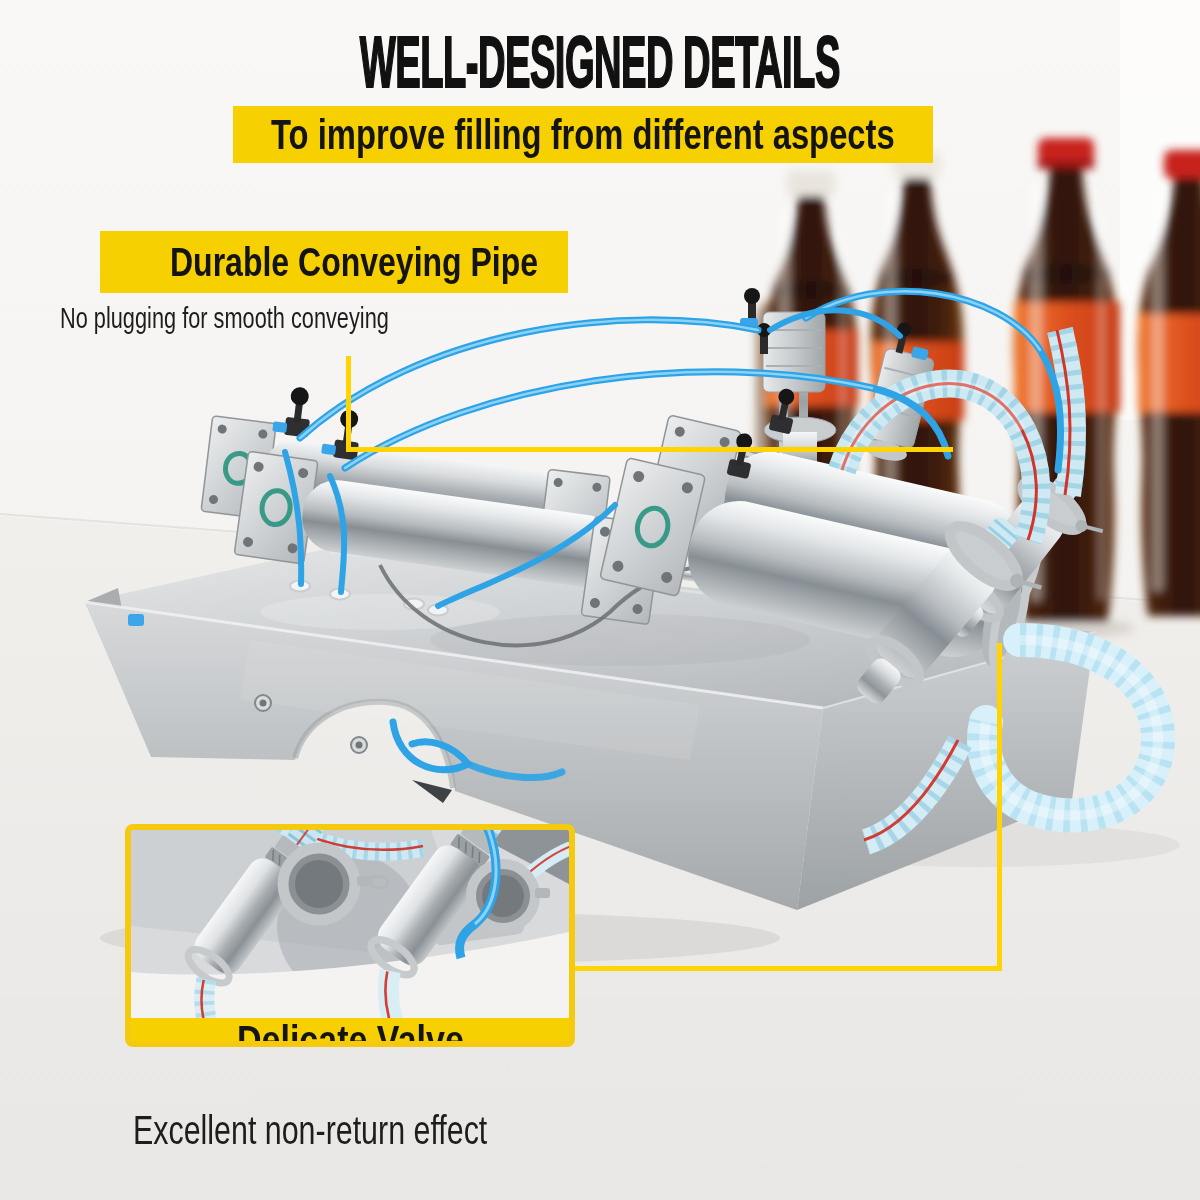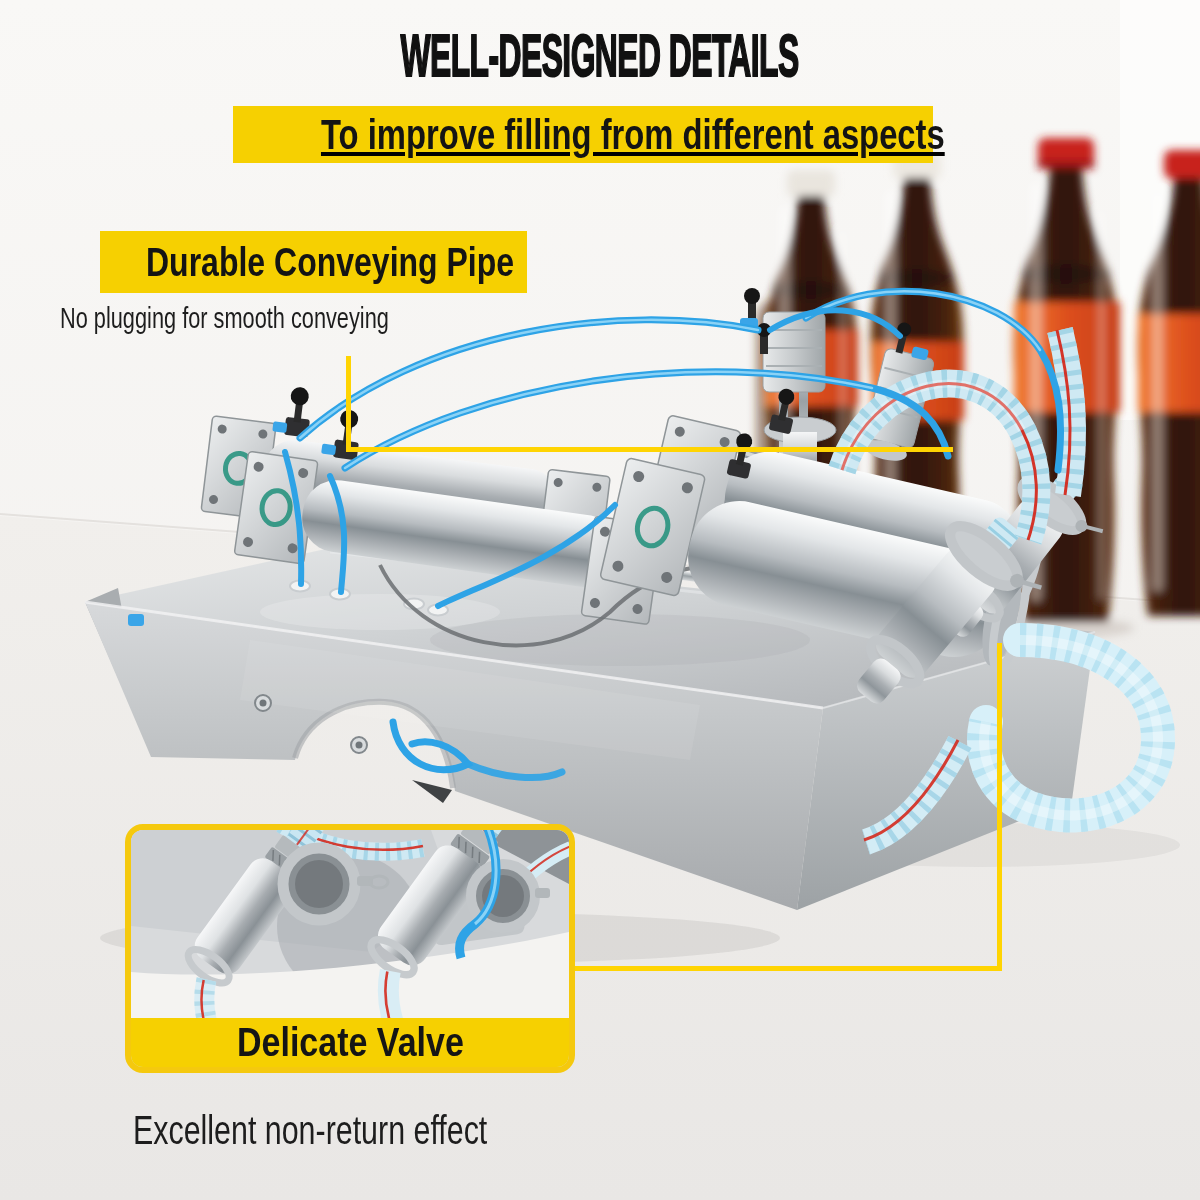--- a/index.html
+++ b/index.html
@@ -5,52 +5,52 @@
   html,body{margin:0;padding:0;background:#ffffff;}
   #stage{
     position:relative;width:1200px;height:1200px;overflow:hidden;
     font-family:"Liberation Sans", sans-serif;
     background:linear-gradient(180deg,#fafaf8 0%,#f5f4f2 38%,#efedeb 72%,#eceae8 100%);
   }
   #scene{position:absolute;left:0;top:0;width:1200px;height:1200px;z-index:1;}
   .overlay{position:absolute;z-index:4;}
   .title{
     left:0;top:26px;width:1200px;text-align:center;
-    font-size:60px;font-weight:bold;color:var(--title_color,#111);
+    font-size:72px;font-weight:bold;color:var(--title_color,#111);
     letter-spacing:-1px;line-height:1.0;white-space:nowrap;
   }
   .title>span{display:inline-block;transform:scaleX(.53);transform-origin:center;
     -webkit-text-stroke:2px var(--title_color,#111);}
   .banner{
     left:233px;top:106px;width:700px;height:57px;
     background:var(--accent_yellow,#F6D001);
-    display:flex;align-items:center;justify-content:flex-start;text-decoration:underline;
+    display:flex;align-items:center;justify-content:center;
   }
   .banner>span{font-size:42px;font-weight:bold;color:#141414;white-space:nowrap;
     display:inline-block;transform:scaleX(.78);transform-origin:center;}
   .callout-label{
     background:var(--accent_yellow,#F6D001);
-    display:flex;align-items:center;
+    display:flex;align-items:center;justify-content:center;padding-left:41px;
   }
   .label-conveying{left:100px;top:231px;width:427px;height:62px;}
   .label-conveying>span{font-size:40px;font-weight:bold;color:#141414;white-space:nowrap;
     display:inline-block;transform:scaleX(.8);transform-origin:center;}
   .desc{color:#1d1d1d;white-space:nowrap;}
   .desc-conveying{left:60px;top:302px;font-size:29px;}
   .desc-conveying>span{display:inline-block;transform:scaleX(.75);transform-origin:left center;}
   .desc-valve{left:133px;top:1080px;font-size:40px;margin-top:28px;}
   .desc-valve>span{display:inline-block;transform:scaleX(.76);transform-origin:left center;}
   .connector{position:absolute;background:var(--connector_yellow,#FFD402);z-index:2;}
   .conn1-v{left:346px;top:356px;width:5px;height:96px;}
   .conn1-h{left:346px;top:447px;width:607px;height:5px;}
   .conn2-h{left:566px;top:966px;width:436px;height:5px;}
   .conn2-v{left:997px;top:643px;width:5px;height:328px;}
   .inset-card{
-    position:absolute;left:125px;top:824px;width:450px;height:249px;z-index:3;
-    border:6px solid var(--inset_border_yellow,#F5C90E);border-radius:18px;
+    position:absolute;left:125px;top:824px;width:450px;height:223px;z-index:3;
+    border:6px solid var(--inset_border_yellow,#F5C90E);border-radius:8px;
     overflow:hidden;background:#d8dadc;box-sizing:border-box;
     display:flex;flex-direction:column;
   }
   .inset-photo{width:438px;height:188px;flex:0 0 188px;}
   .inset-band{
     flex:1;background:var(--accent_yellow,#F6D001);
     display:flex;align-items:center;justify-content:center;
   }
   .inset-band>span{font-size:40px;font-weight:bold;color:#151515;white-space:nowrap;
     display:inline-block;transform:scaleX(.85);transform-origin:center;}

